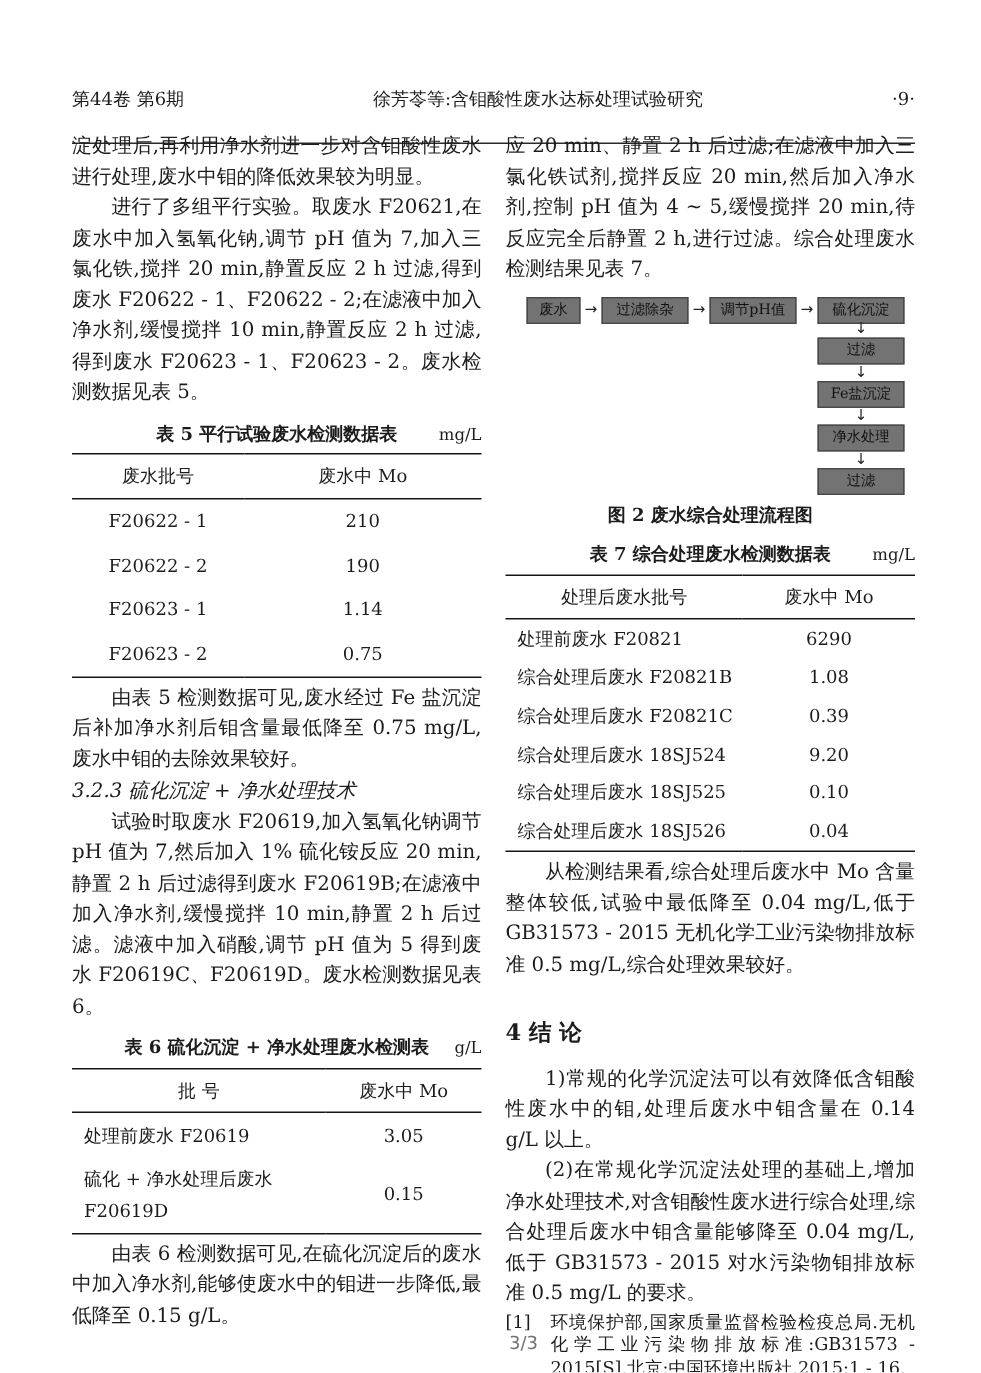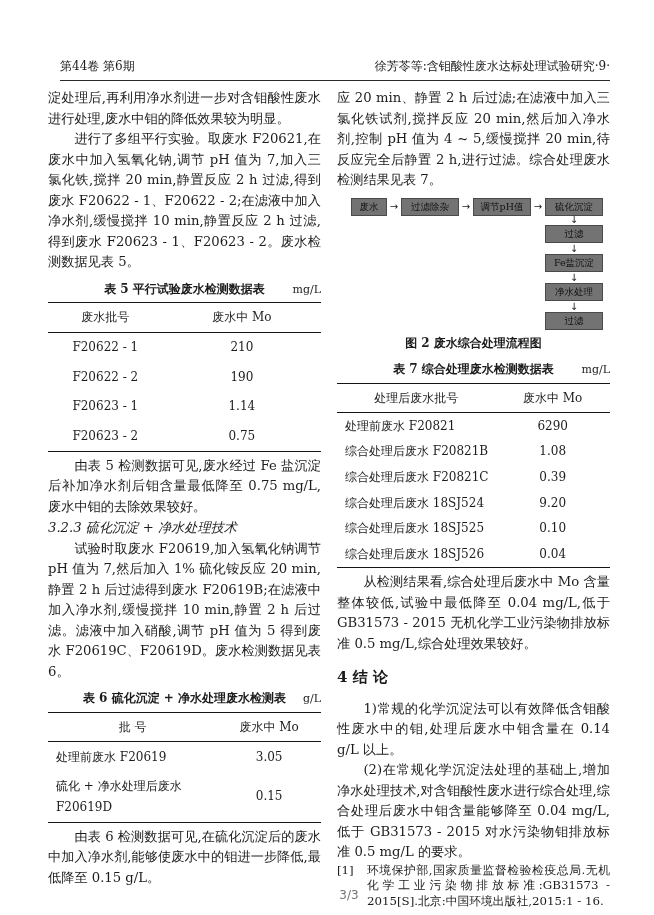--- a/index.html
+++ b/index.html
@@ -1,28 +1,28 @@
 <!DOCTYPE html>
 <html><head>
 <meta charset="utf-8">
 <style>
   html,body{margin:0;padding:0;background:#ffffff;}
   .page{position:relative;width:654px;height:915px;background:#ffffff;overflow:hidden;
         font-family:"DejaVu Serif","Liberation Serif",serif;color:#1c1c1c;}
   
-  .hdr{position:absolute;top:58px;left:60px;right:44px;display:flex;justify-content:space-between;
-       align-items:baseline;font-size:12px;border-bottom:1px solid #2a2a2a;padding-bottom:5px;}
-  .hdr .mid{flex:1;text-align:right;}
+  .hdr{position:absolute;top:58px;left:48px;right:44px;display:flex;justify-content:space-between;
+       align-items:baseline;font-size:12px;border-bottom:1px solid #2a2a2a;padding-bottom:20px;}
+  .hdr .mid{flex:1;text-align:center;}
   
   .cols{position:absolute;top:88px;left:48px;right:44px;display:flex;gap:16px;}
   .col{width:273px;font-size:13.2px;line-height:20.5px;text-align:justify;}
   p{margin:0;}
   .ind{text-indent:2em;}
   .h-italic{font-style:italic;font-weight:normal;margin-top:1px;}
-  .h-section{font-weight:bold;font-size:15px;margin:13px 0 11px;}
+  .h-section{font-weight:bold;font-size:15px;margin:24px 0 11px;}
   
   .tcap{position:relative;text-align:center;font-weight:bold;font-size:12px;margin:6px 0 3px;}
   .tcap .unit{position:absolute;right:0;top:1px;font-weight:normal;font-size:11px;}
   
   table.dt{width:100%;border-collapse:collapse;border-top:1.5px solid #151515;
            border-bottom:1.5px solid #151515;font-size:12px;margin-bottom:4px;}
   .dt th{font-weight:normal;border-bottom:1px solid #151515;padding:4px 2px;text-align:center;}
   .dt td{padding:4.5px 2px;text-align:center;}
   .t5 col.c1{width:42%;}
   .t6 td.lbl,.t7 td.lbl{text-align:left;padding-left:8px;}

